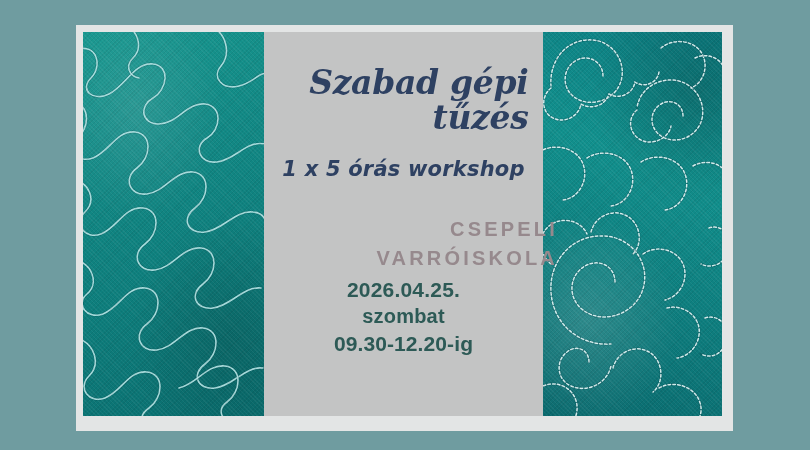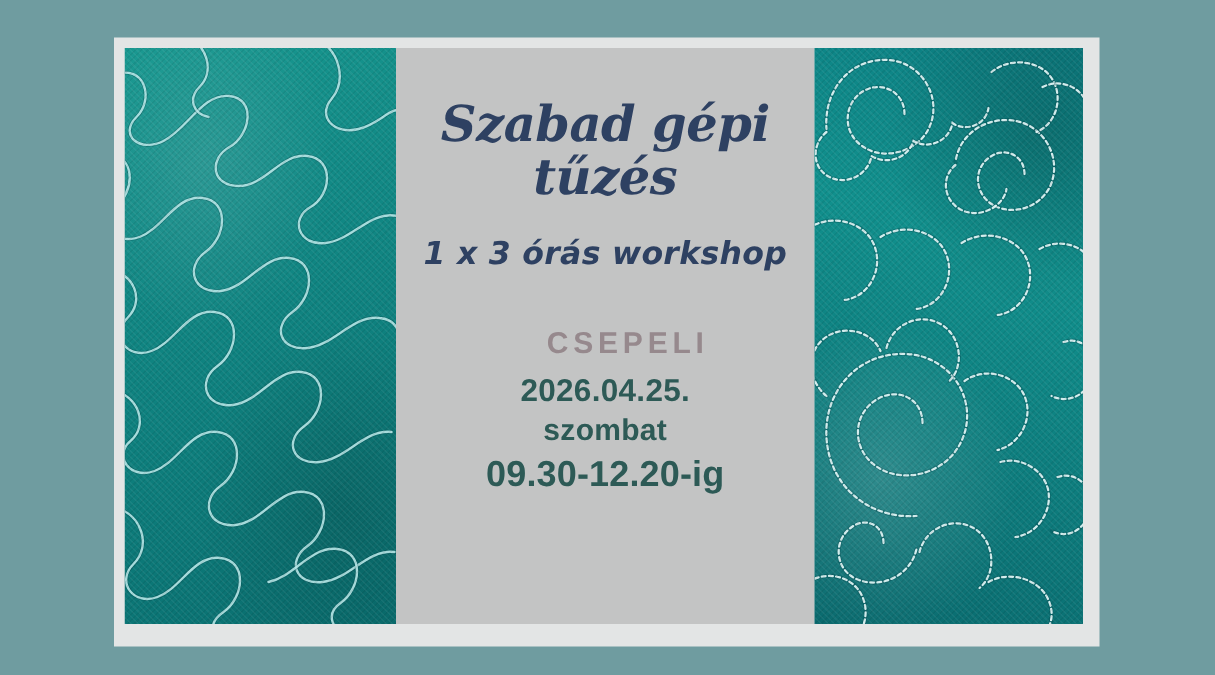--- a/index.html
+++ b/index.html
@@ -110,21 +110,21 @@
   
   #center-text {
     position: absolute;
     left: 264px;
     top: 32px;
     width: 279px;
     height: 384px;
     display: flex;
     flex-direction: column;
     align-items: center;
-    text-align: center;
+    text-align: right;
   }
 
   #title {
     color: #2e4162;
     font-family: "DejaVu Serif", serif;
     font-weight: bold;
     font-style: italic;
     font-size: 33px;
     line-height: 1.06;
     letter-spacing: -0.3px;
@@ -170,21 +170,21 @@
     font-weight: bold;
     font-size: 20px;
     letter-spacing: 0.2px;
     margin-top: 3px;
   }
 
   #time {
     color: #2d5a56;
     font-family: "Liberation Sans", sans-serif;
     font-weight: bold;
-    font-size: 24px;
+    font-size: 21px;
     letter-spacing: 0.1px;
     margin-top: 4px;
   }
 </style>
 </head>
 <body>
 
 <div id="poster">
 
   <div id="frame"></div>
@@ -286,24 +286,25 @@
 
   </div>
 
   <div id="center-text">
 
     <div id="title">
       <div>Szabad gépi</div>
       <div>tűzés</div>
     </div>
 
-    <div id="subtitle">1 x 3 órás workshop</div>
+    <div id="subtitle">1 x 5 órás workshop</div>
 
     <div id="school">
       <div>CSEPELI</div>
+      <div>VARRÓISKOLA</div>
     </div>
 
     <div id="date">2026.04.25.</div>
     <div id="day">szombat</div>
     <div id="time">09.30-12.20-ig</div>
 
   </div>
 
 </div>
 

